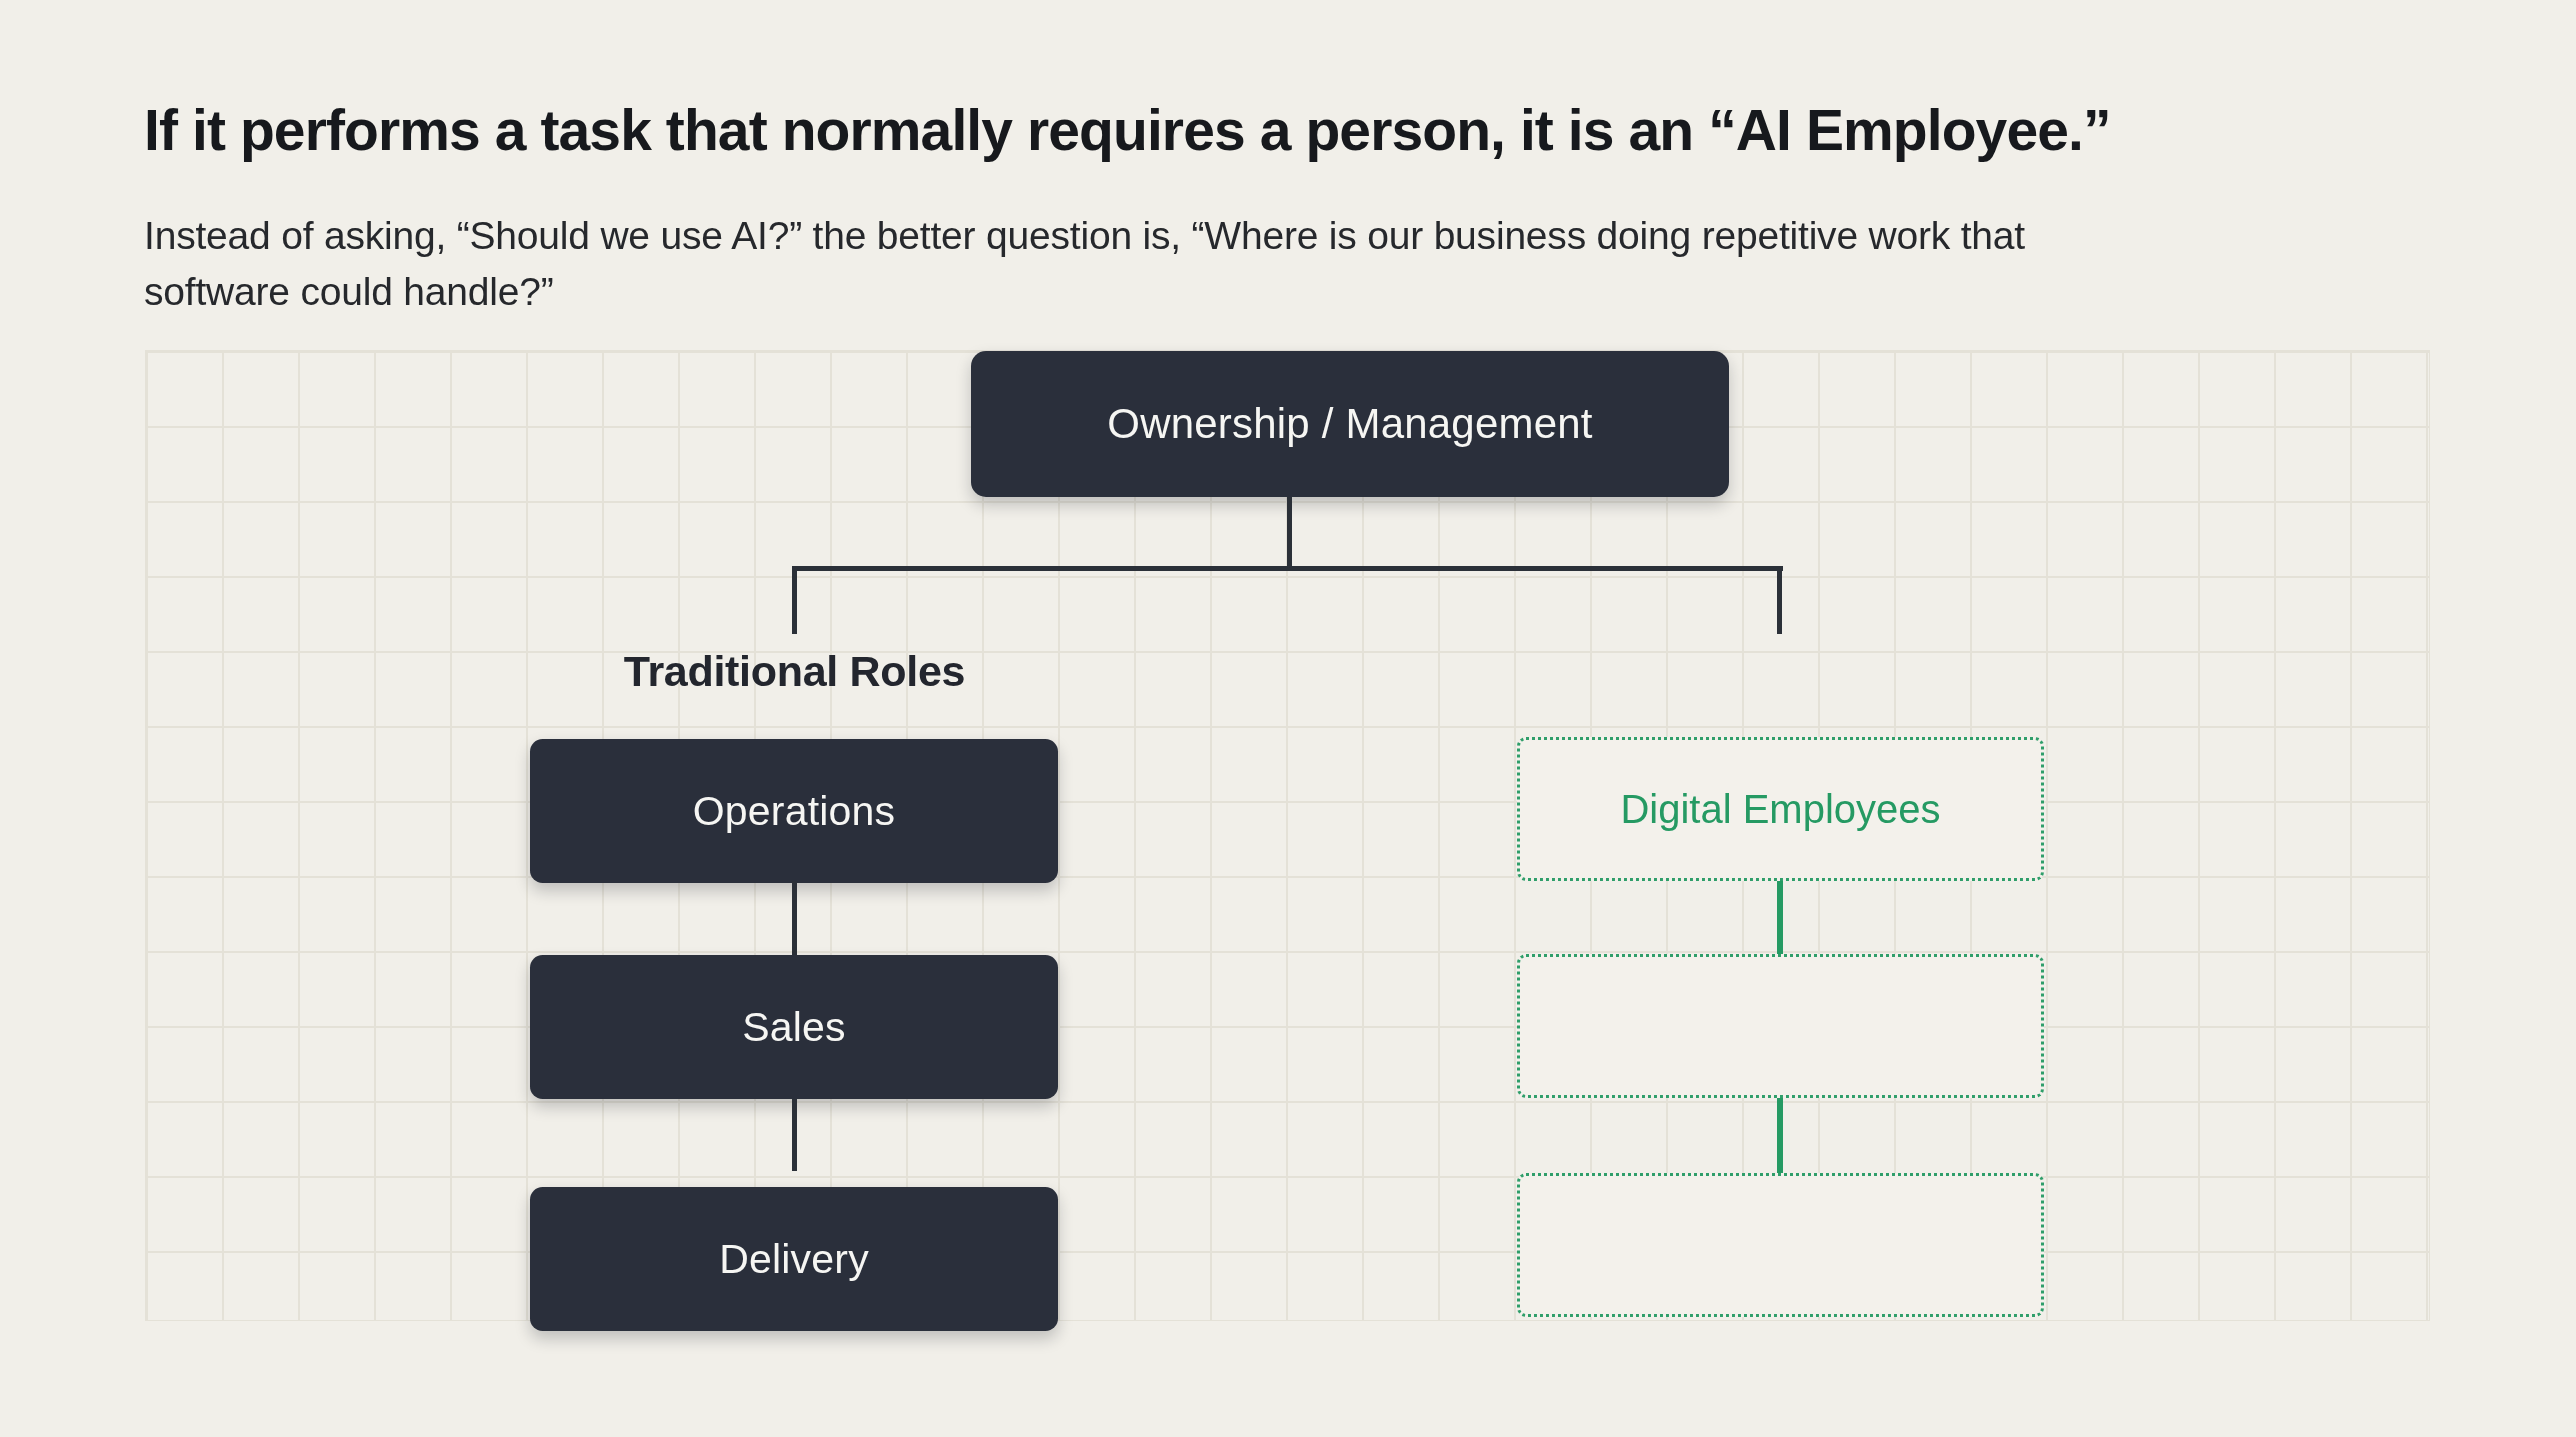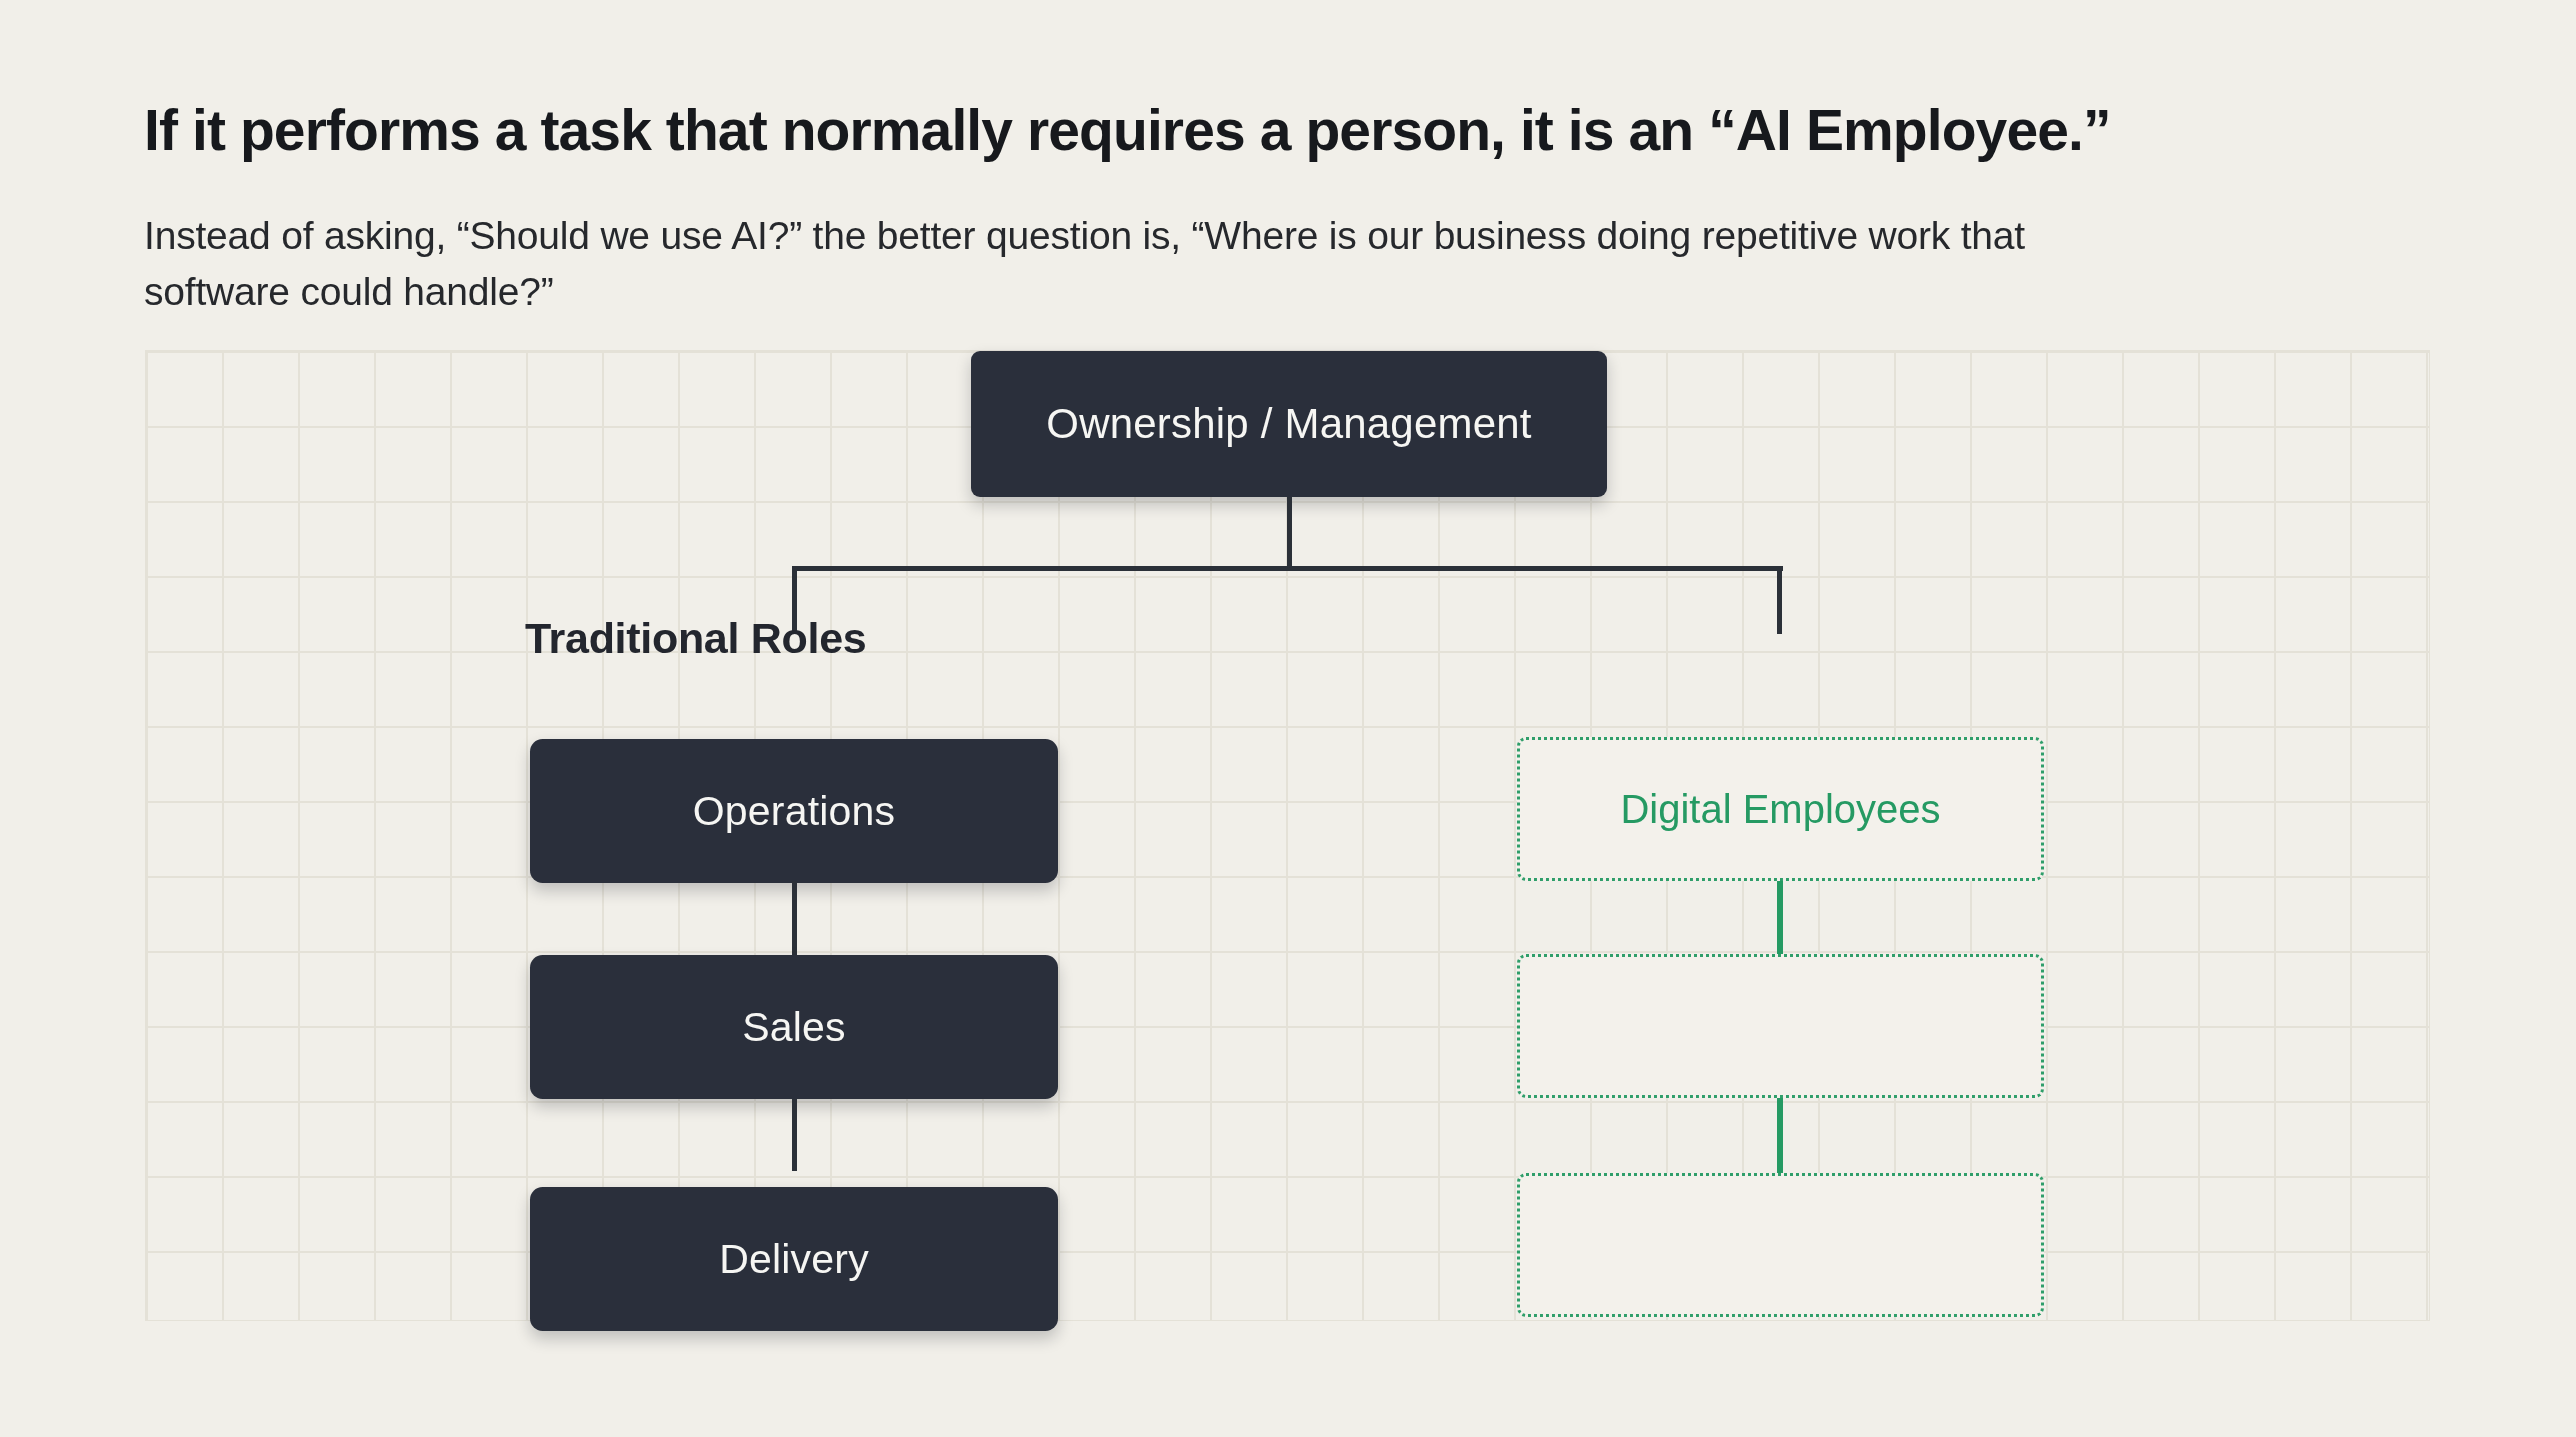--- a/index.html
+++ b/index.html
@@ -50,22 +50,22 @@
     text-align: center;
   }
   .node-dark {
     background: var(--dark-node-bg);
     color: var(--dark-node-text);
     border-radius: 12.6px;
     box-shadow: 0 7.2px 14.4px rgba(25, 29, 38, 0.22);
     font-size: 41px; font-weight: 500; letter-spacing: 0.2px;
   }
   .node-root {
-    left: 971px; top: 351px; width: 636px; height: 146px;
-    font-size: 42px; border-radius: 9px;
+    left: 971px; top: 351px; width: 758px; height: 146px;
+    font-size: 42px; border-radius: 15px;
   }
   .node-dotted {
     border: 3.6px dotted var(--green-border);
     border-radius: 9px;
     background: #f3f1eb;
     color: var(--green-accent);
     font-size: 40px; font-weight: 500;
   }
   .lnode { left: 530px; width: 528px; height: 144px; }
   .rnode { left: 1517px; width: 527px; height: 144px; }
@@ -75,21 +75,22 @@
   .connector-green { position: absolute; background: var(--green-accent); }
   .stem      { left: 1287px; top: 497px; width: 5.4px; height: 74px; }
   .hbar      { left: 792px;  top: 566px; width: 991px; height: 5.4px; }
   .drop-left { left: 792px;  top: 566px; width: 5.4px; height: 68px; }
   .drop-right{ left: 1777px; top: 566px; width: 5.4px; height: 68px; }
   .lconn1 { left: 792px; top: 881px;  width: 5.4px; height: 74px; }
   .lconn2 { left: 792px; top: 1099px; width: 5.4px; height: 72px; }
   .rconn1 { left: 1777px; top: 881px;  width: 6.3px; height: 74px; }
   .rconn2 { left: 1777px; top: 1098px; width: 6.3px; height: 75px; }
   .branch-heading {
-    position: absolute; top: 614px; width: 539px;
+    position: absolute; top: 647px; width: 539px;
+    text-align: center;
     font-size: 43px; font-weight: 600; letter-spacing: -0.3px;
     color: #23262e;
   }
   .branch-heading.left  { left: 525px; }
   .branch-heading.right { left: 1510px; color: var(--green-accent); }
 </style>
 </head>
 <body>
 
 <div class="page">

